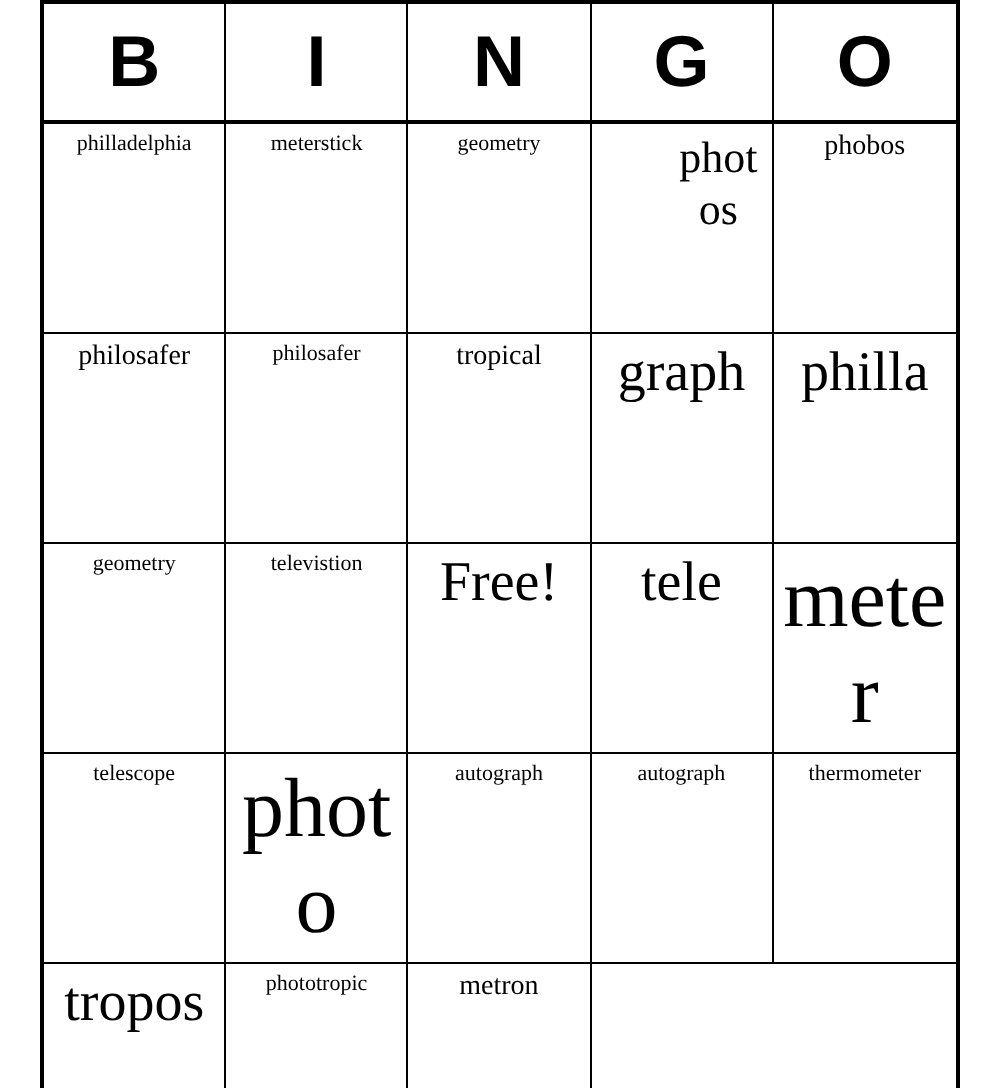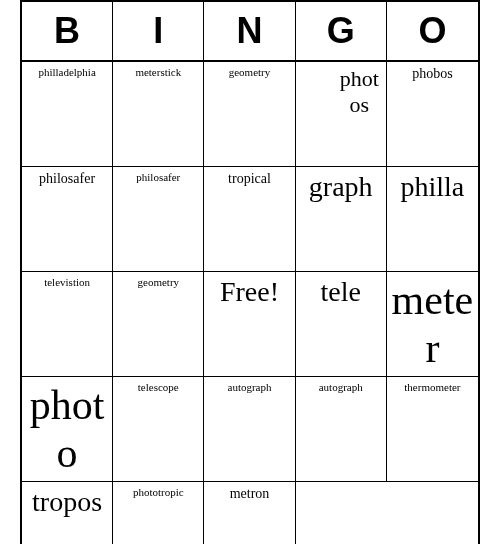--- a/index.html
+++ b/index.html
@@ -101,39 +101,39 @@
       <div class="bingo-cell">
         <span class="size-medium">tropical</span>
       </div>
       <div class="bingo-cell">
         <span class="size-xlarge">graph</span>
       </div>
       <div class="bingo-cell">
         <span class="size-xlarge">philla</span>
       </div>
       <div class="bingo-cell">
-        <span class="size-small">televistion</span>
+        <span class="size-small">geometry</span>
       </div>
       <div class="bingo-cell">
-        <span class="size-small">geometry</span>
+        <span class="size-small">televistion</span>
       </div>
       <div class="bingo-cell">
         <span class="size-xlarge">Free!</span>
       </div>
       <div class="bingo-cell">
         <span class="size-xlarge">tele</span>
       </div>
       <div class="bingo-cell">
         <span class="size-xxlarge">meter</span>
       </div>
       <div class="bingo-cell">
-        <span class="size-xxlarge">photo</span>
+        <span class="size-small">telescope</span>
       </div>
       <div class="bingo-cell">
-        <span class="size-small">telescope</span>
+        <span class="size-xxlarge">photo</span>
       </div>
       <div class="bingo-cell">
         <span class="size-small">autograph</span>
       </div>
       <div class="bingo-cell">
         <span class="size-small">autograph</span>
       </div>
       <div class="bingo-cell">
         <span class="size-small">thermometer</span>
       </div>

